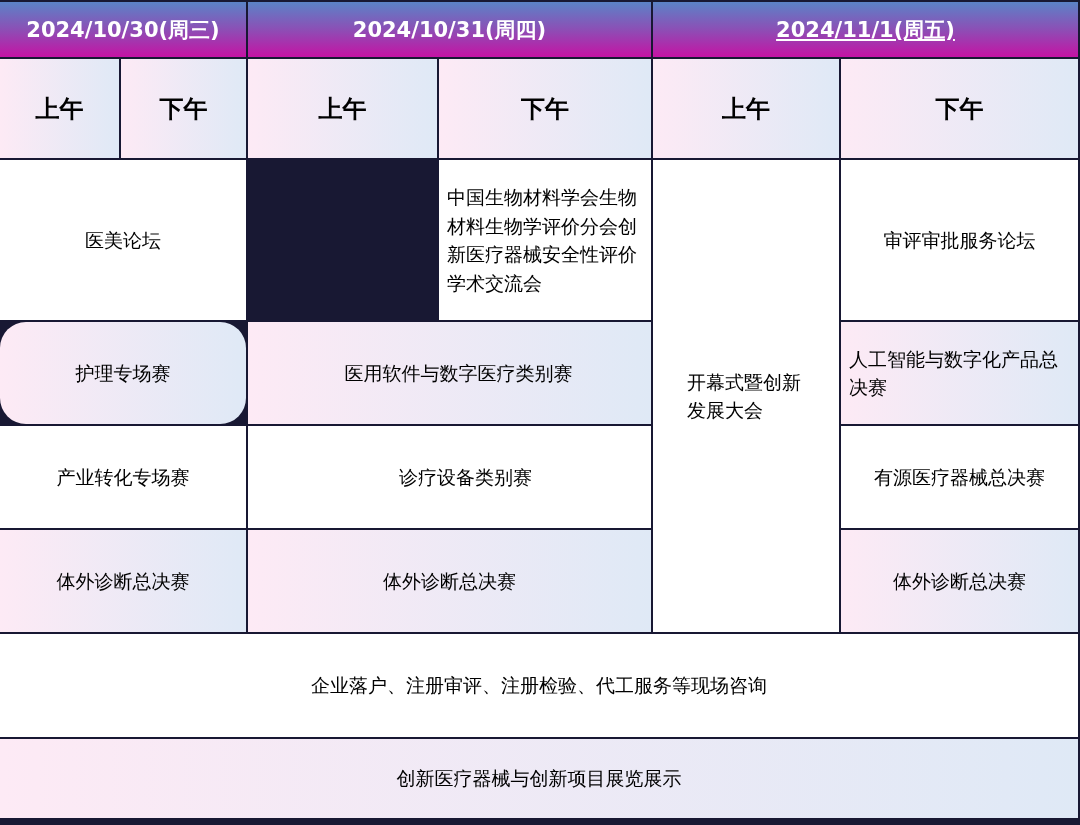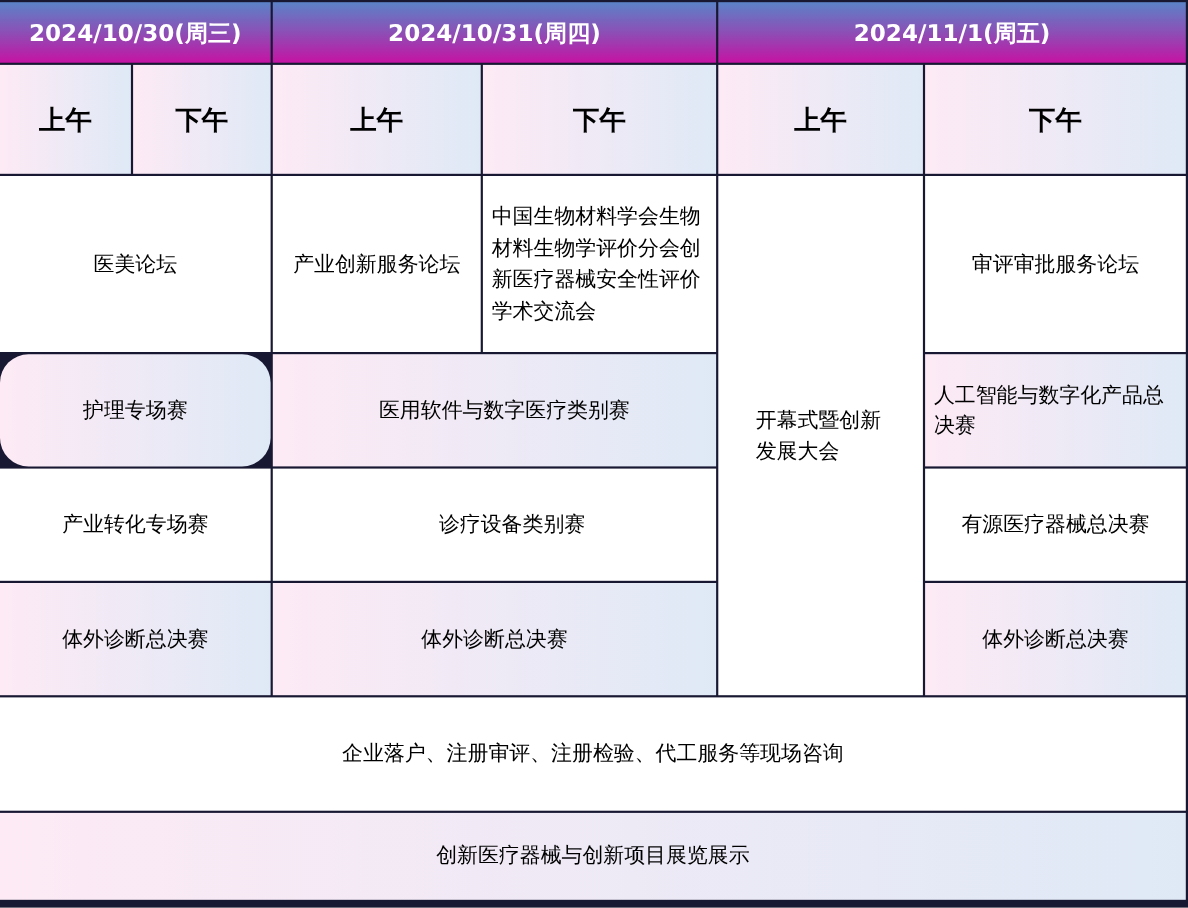--- a/index.html
+++ b/index.html
@@ -19,21 +19,21 @@
     background:linear-gradient(180deg,#5b83c7 0%,#8a51b6 48%,#c513a4 100%);
     color:#fff;font-weight:bold;font-size:21px;
   }
   .sub{
     background:linear-gradient(90deg,#fdeaf5 0%,#dfe9f6 100%);
     font-weight:bold;font-size:24px;
   }
   .cell{background:#ffffff;font-size:19px;line-height:1.5;padding:4px 8px;}
   .grad{background:linear-gradient(90deg,#fdeaf5 0%,#dfe9f6 100%);}
   
-  .h1{grid-column:1/3;grid-row:1;} .h2{grid-column:3/5;grid-row:1;} .h3{grid-column:5/7;grid-row:1;}
+  .h1{grid-column:1/3;grid-row:1;} .h2{grid-column:3/5;grid-row:1;} .h3{grid-column:5/7;grid-row:1;text-decoration:underline;}
   .s1{grid-column:1;grid-row:2;} .s2{grid-column:2;grid-row:2;} .s3{grid-column:3;grid-row:2;}
   .s4{grid-column:4;grid-row:2;} .s5{grid-column:5;grid-row:2;} .s6{grid-column:6;grid-row:2;}
   .d1r1{grid-column:1/3;grid-row:3;} .d2amr1{grid-column:3;grid-row:3;} .d2pmr1{grid-column:4;grid-row:3;}
   .d3am{grid-column:5;grid-row:3/7;padding:4px 34px;} .d3pmr1{grid-column:6;grid-row:3;}
   .d1r2{grid-column:1/3;grid-row:4;border-radius:26px;} .d2r2{grid-column:3/5;grid-row:4;padding-left:26px;} .d3pmr2{grid-column:6;grid-row:4;}
   .d1r3{grid-column:1/3;grid-row:5;} .d2r3{grid-column:3/5;grid-row:5;padding-left:40px;} .d3pmr3{grid-column:6;grid-row:5;}
   .d1r4{grid-column:1/3;grid-row:6;} .d2r4{grid-column:3/5;grid-row:6;} .d3pmr4{grid-column:6;grid-row:6;}
   .full1{grid-column:1/7;grid-row:7;} .full2{grid-column:1/7;grid-row:8;}
 </style>
 </head>
@@ -46,21 +46,20 @@
   <div class="c hdr h3">2024/11/1(周五)</div>
 
   <div class="c sub s1">上午</div>
   <div class="c sub s2">下午</div>
   <div class="c sub s3">上午</div>
   <div class="c sub s4">下午</div>
   <div class="c sub s5">上午</div>
   <div class="c sub s6">下午</div>
 
   <div class="c cell d1r1">医美论坛</div>
-  <div class="c cell d2amr1">产业创新服务论坛</div>
   <div class="c cell d2pmr1">中国生物材料学会生物材料生物学评价分会创新医疗器械安全性评价学术交流会</div>
   <div class="c cell d3am">开幕式暨创新发展大会</div>
   <div class="c cell d3pmr1">审评审批服务论坛</div>
 
   <div class="c cell grad d1r2">护理专场赛</div>
   <div class="c cell grad d2r2">医用软件与数字医疗类别赛</div>
   <div class="c cell grad d3pmr2">人工智能与数字化产品总决赛</div>
 
   <div class="c cell d1r3">产业转化专场赛</div>
   <div class="c cell d2r3">诊疗设备类别赛</div>

